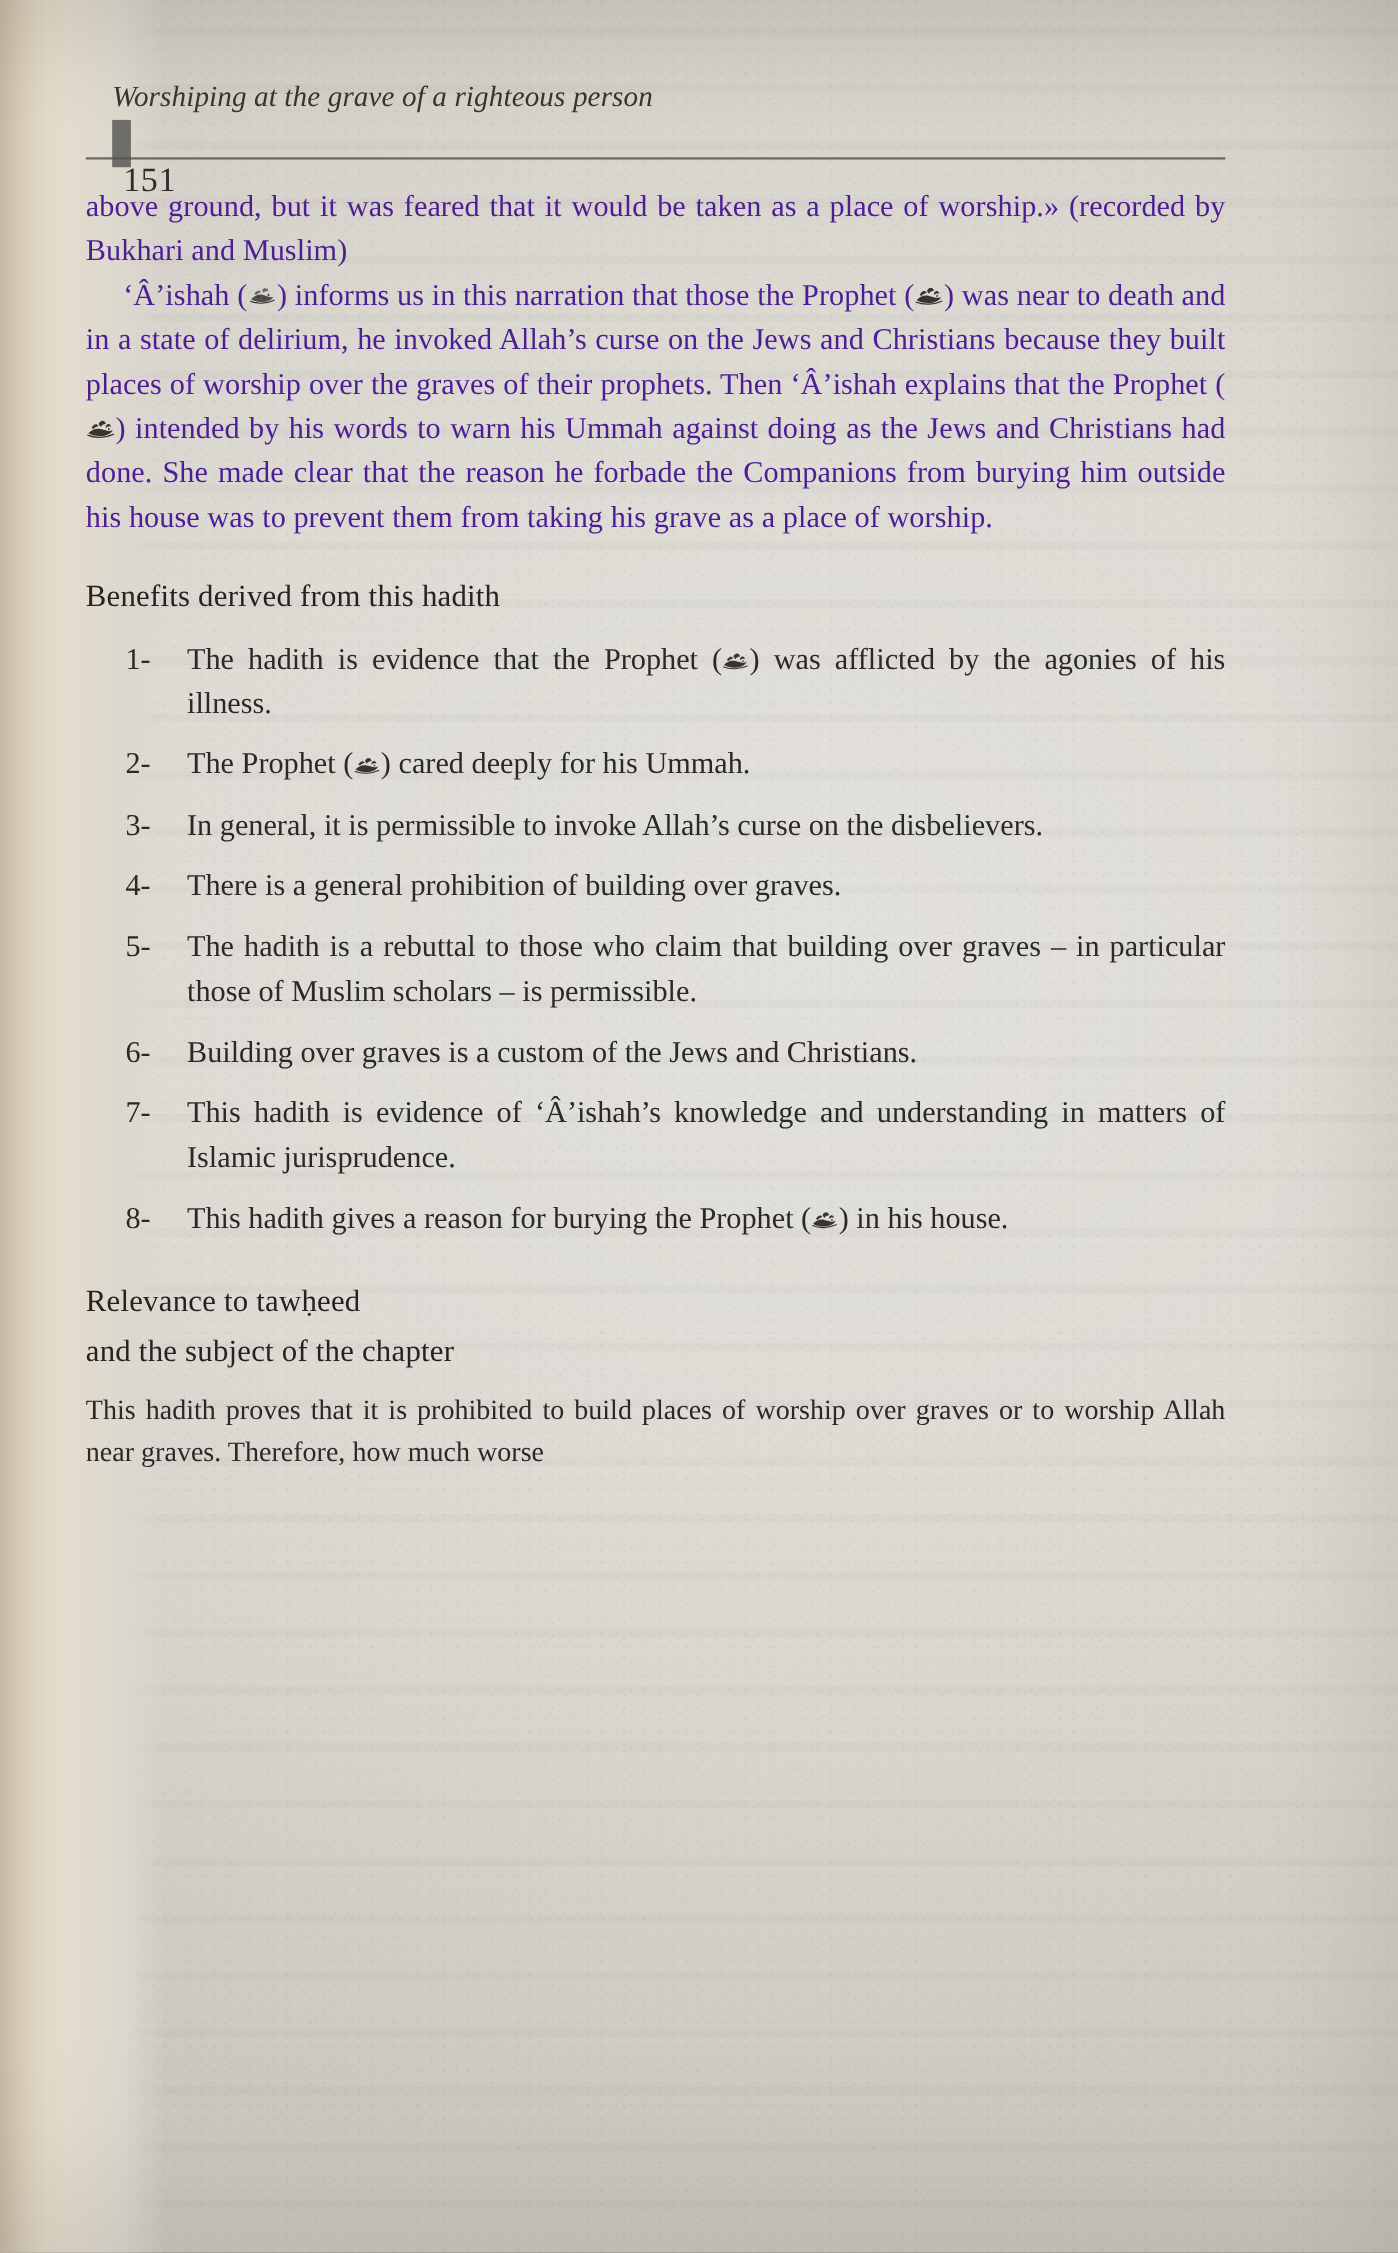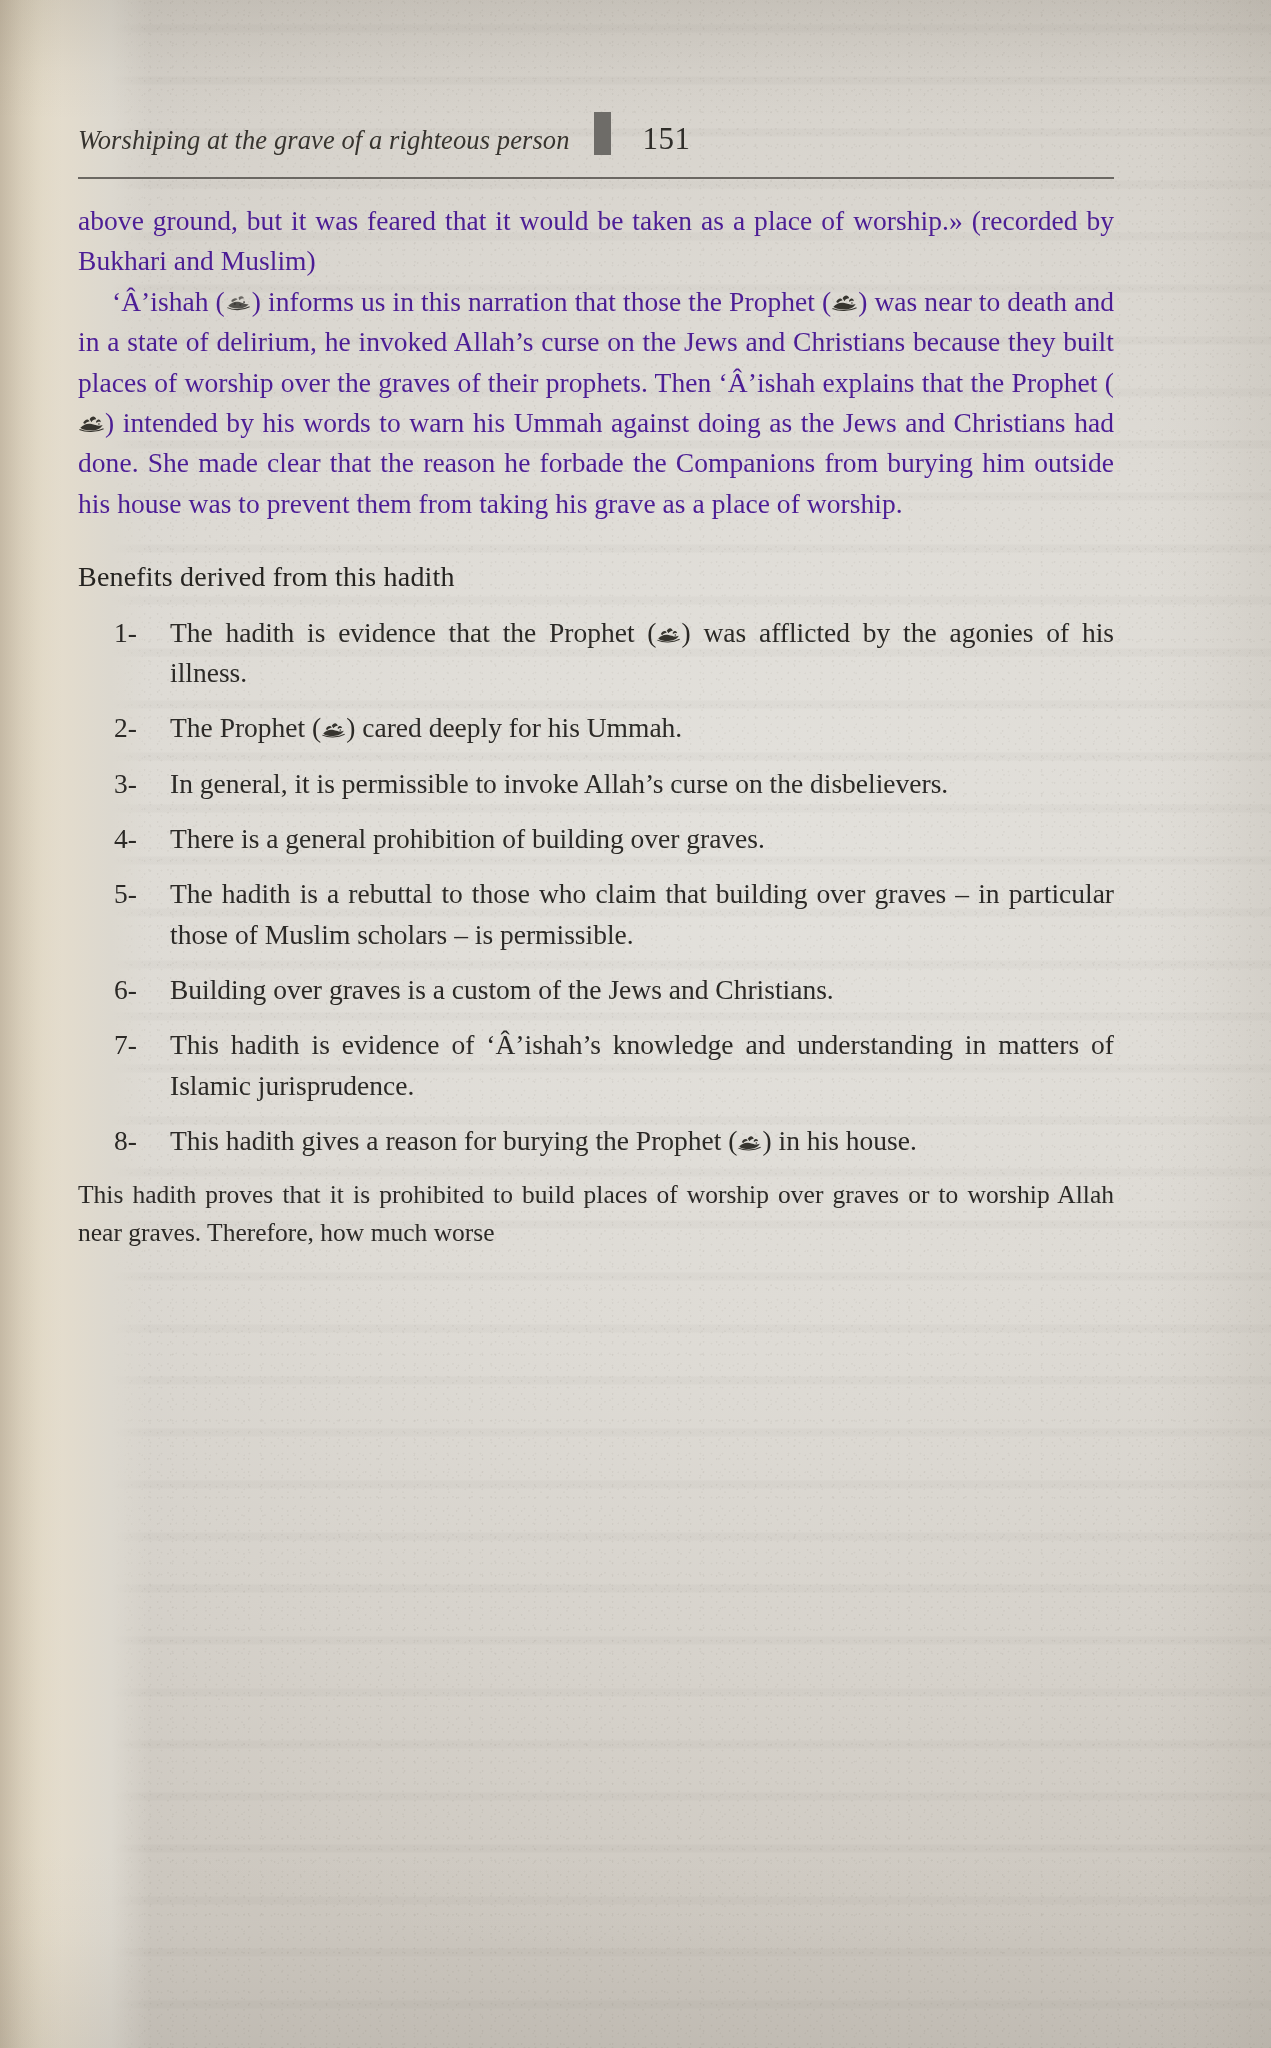--- a/index.html
+++ b/index.html
@@ -94,22 +94,23 @@
     width: 1036px;
     color: #2c2a27;
   }
 
   
   .runhead {
     display: flex;
     align-items: baseline;
     justify-content: flex-start;
     height: 62px;
-    padding-top: 106px;
+    padding-top: 72px;
     box-sizing: content-box;
+    flex-direction: column;
   }
   .runhead-title {
     font-style: italic;
     font-size: 26.5px;
     letter-spacing: 0.1px;
     color: #37342f;
     white-space: nowrap;
   }
   .runhead-mark {
     display: inline-block;
@@ -351,18 +352,22 @@
                   <circle cx="13" cy="17" r="1"></circle>
                   <circle cx="18" cy="16" r="1"></circle>
                   <circle cx="22" cy="14" r=".9"></circle>
                   <path d="M1 20 C8 23,19 23,27 19" stroke="#37352f" stroke-width="1.2" fill="none"></path>
                 </g>
               </svg></span><span>) in his house.</span>
         </li>
 
       </ol>
 
+      <h2 class="heading two-line">
+        <span class="hline">Relevance to tawḥeed</span>
+        <span class="hline">and the subject of the chapter</span>
+      </h2>
 
       <p class="closing">This hadith proves that it is prohibited to build places of worship over graves or to worship Allah near graves. Therefore, how much worse</p>
 
     </div>
   </div>
 </div>
 
 </body></html>

